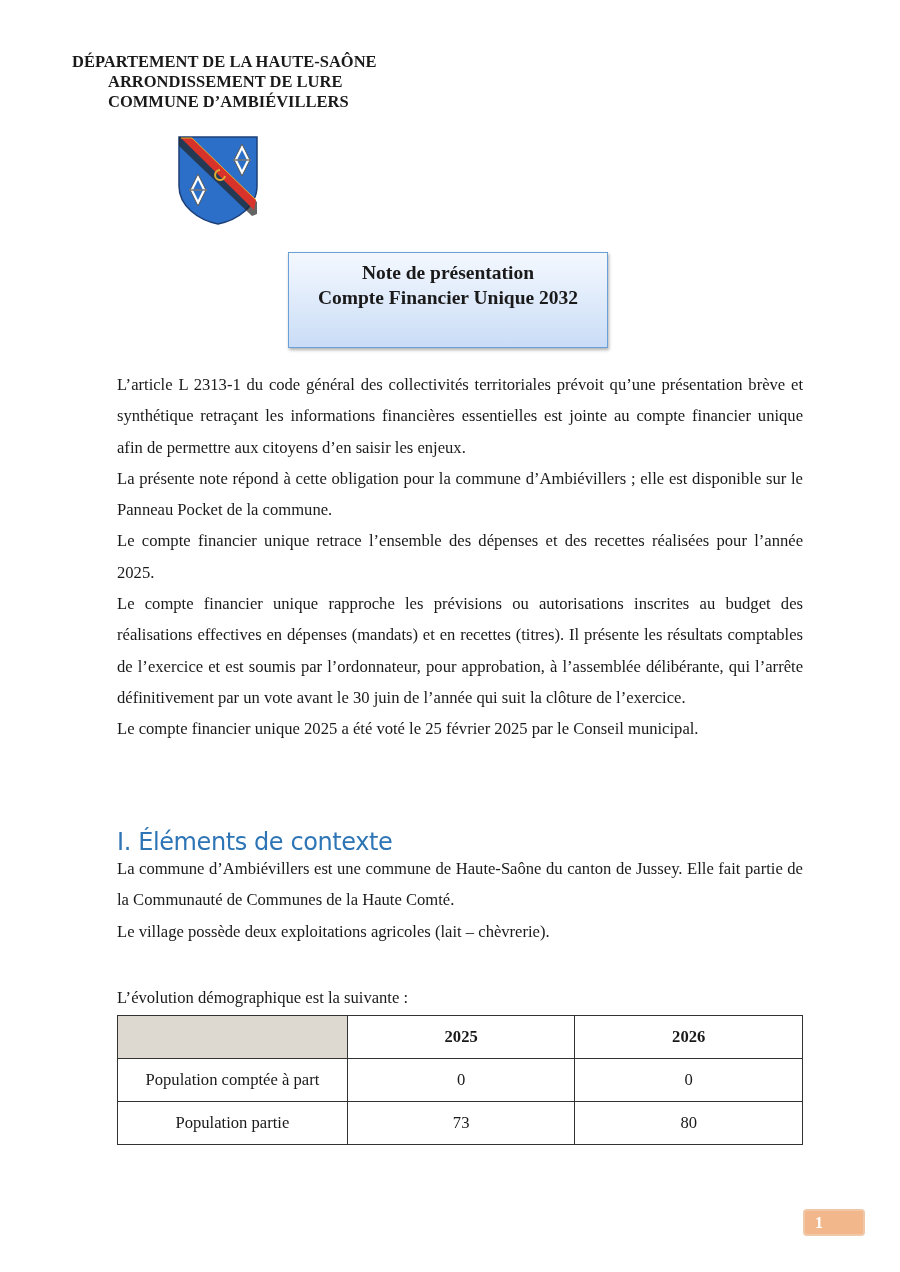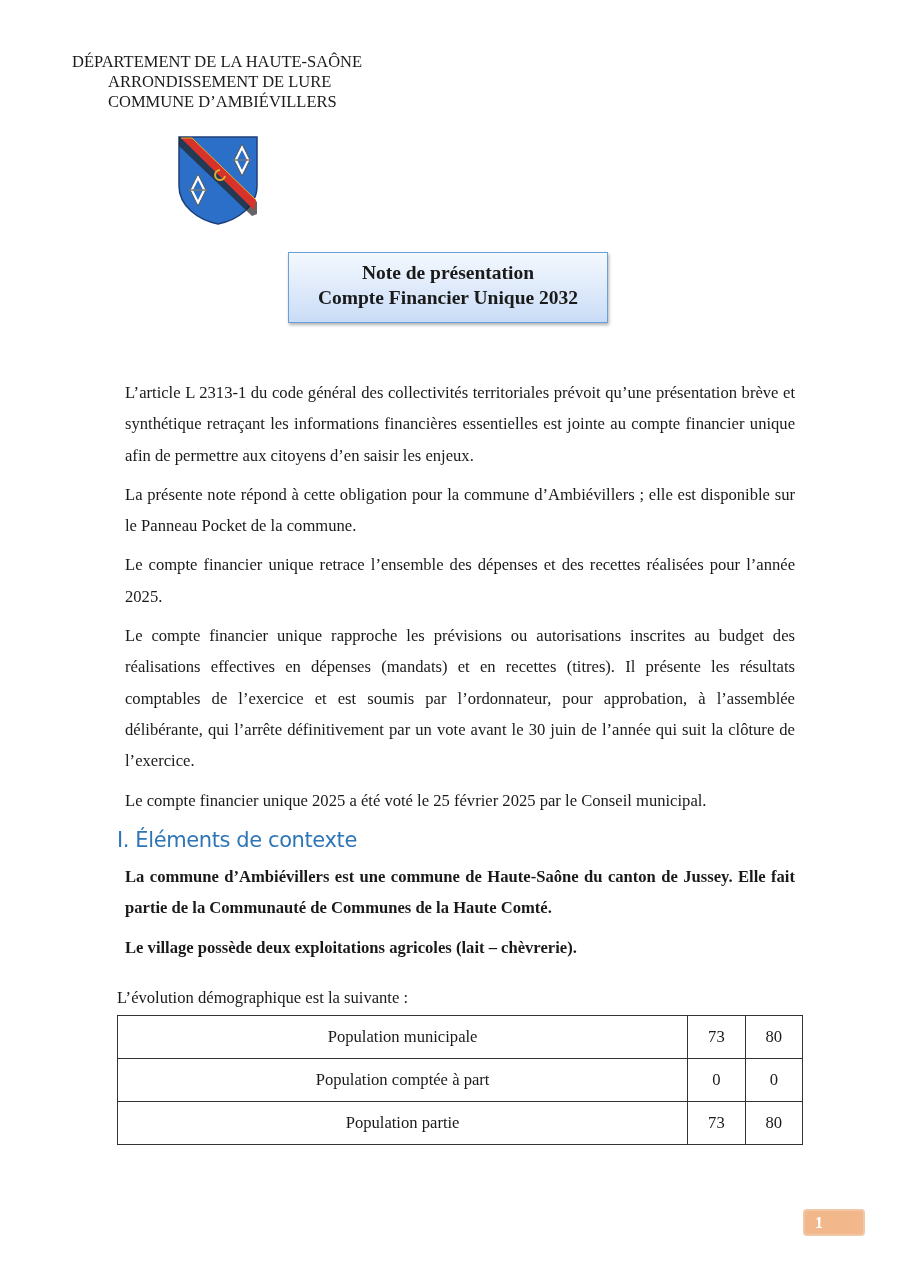--- a/index.html
+++ b/index.html
@@ -1,32 +1,32 @@
 <!DOCTYPE html>
 <html><head>
 <meta charset="utf-8">
 <style>
   html, body { margin: 0; padding: 0; background: #ffffff; }
   body { width: 900px; height: 1272px; position: relative; overflow: hidden;
          font-family: "Liberation Serif", "DejaVu Serif", serif; color: #1a1a1a; }
-  .header { position: absolute; top: 52px; left: 72px; font-weight: normal; font-size: 16.5px; line-height: 20px; }
+  .header { position: absolute; top: 52px; left: 72px; font-weight: bold; font-size: 16.5px; line-height: 20px; }
   .header .l1 { margin-left: 0; }
   .header .l2, .header .l3 { margin-left: 36px; }
   .crest { position: absolute; left: 176px; top: 134px; width: 84px; height: 92px; }
-  .titlebox { position: absolute; left: 288px; top: 252px; width: 320px; height: 71px;
+  .titlebox { position: absolute; left: 288px; top: 252px; width: 320px; height: 96px;
               border: 1.5px solid #6a9fd8; box-sizing: border-box;
               background: linear-gradient(#f4f8fe 0%, #dbe8fa 60%, #c9dcf6 100%);
               box-shadow: 1px 2px 3px rgba(80,80,80,0.45);
               text-align: center; font-weight: bold; font-size: 19.5px; line-height: 25px; padding-top: 7px; }
   .body-text { position: absolute; left: 117px; width: 686px; font-size: 16.6px; line-height: 31.3px; text-align: justify; }
-  .body-text p { margin: 8px; }
+  .body-text p { margin: 0; }
   .p1 { top: 369px; }
   .section-title { position: absolute; left: 117px; top: 828px; font-family: "DejaVu Sans", "Liberation Sans", sans-serif;
-                   font-size: 21px; color: #2e75b6; letter-spacing: -0.4px; }
-  .p2 { top: 853px; font-weight: bold; }
+                   font-size: 24px; color: #2e75b6; letter-spacing: -0.4px; }
+  .p2 { top: 853px; }
   .p3 { top: 982px; }
   table.demo { position: absolute; left: 117px; top: 1015px; width: 686px; border-collapse: collapse;
                font-size: 16.6px; }
   table.demo td, table.demo th { border: 1.3px solid #333; height: 42px; text-align: center; padding: 0; }
   table.demo th { font-weight: bold; }
   table.demo th.corner { background: #ddd9d0; width: 230px; }
   table.demo th.y { width: 228px; }
   .page-num { position: absolute; left: 803px; top: 1209px; width: 62px; height: 27px; box-sizing: border-box;
               border: 2px solid #f0c8a8; border-radius: 4px; background: #f2b78a; }
   .page-num span { position: absolute; left: 10px; top: 3px; color: #fff; font-weight: bold; font-size: 16px; }
@@ -71,24 +71,24 @@
 
 <div class="body-text p2">
   <p>La commune d’Ambiévillers est une commune de Haute-Saône du canton de Jussey. Elle fait partie de la Communauté de Communes de la Haute Comté.</p>
   <p>Le village possède deux exploitations agricoles (lait – chèvrerie).</p>
 </div>
 
 <div class="body-text p3">L’évolution démographique est la suivante :</div>
 
 <table class="demo">
   <tbody>
-  <tr>
-    <td>Population municipale</td>
-    <td>73</td>
-    <td>80</td>
+      <tr>
+    <th class="corner"></th>
+    <th class="y">2025</th>
+    <th class="y">2026</th>
   </tr>
   <tr>
     <td>Population comptée à part</td>
     <td>0</td>
     <td>0</td>
   </tr>
   <tr>
     <td>Population partie</td>
     <td>73</td>
     <td>80</td>

